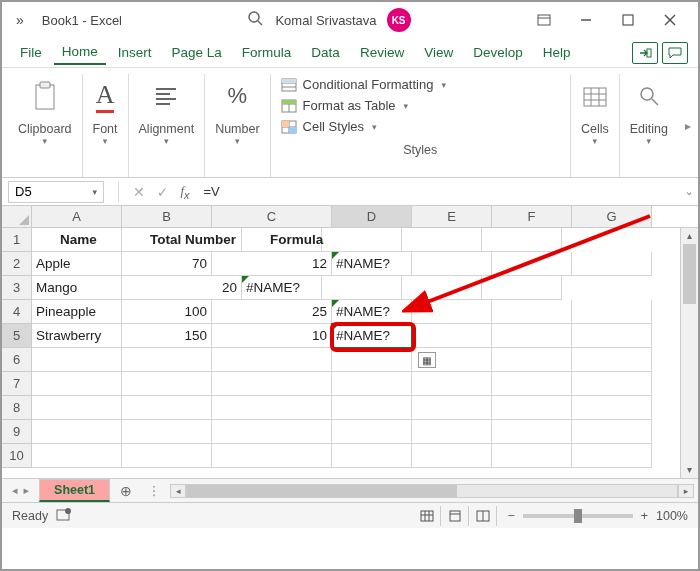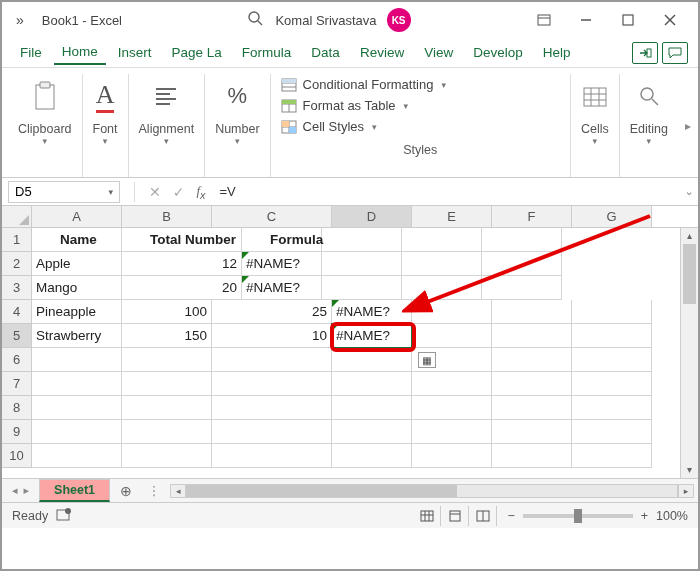--- a/index.html
+++ b/index.html
@@ -32,21 +32,21 @@
   .rgroup .lbl { margin-top: 4px; font-size: 12.5px; text-align: center; }
   .rgroup .dd { font-size: 9px; color: #777; }
   .styles-group { flex: 1; padding: 0 10px; display: flex; flex-direction: column; border-right: 1px solid #ddd; }
   .styles-row { display: flex; align-items: center; gap: 6px; font-size: 13px; color: #444; padding: 3px 0; }
   .styles-row svg { flex-shrink: 0; }
   .styles-lbl { text-align: center; font-size: 12.5px; margin-top: 6px; }
   .ribbon-tail { width: 20px; display: flex; align-items: center; justify-content: center; color: #888; font-size: 12px; }
 
   
   .fbar { height: 28px; border-bottom: 1px solid #ccc; display: flex; align-items: center; font-size: 13px; }
-  .namebox { width: 112px; height: 22px; border: 1px solid #ccc; margin: 0 6px; padding: 0 6px; display: flex; align-items: center; justify-content: space-between; background: #fff; }
+  .namebox { width: 96px; height: 22px; border: 1px solid #ccc; margin: 0 6px; padding: 0 6px; display: flex; align-items: center; justify-content: space-between; background: #fff; }
   .namebox .dd { font-size: 9px; color: #666; }
   .fbar-sep { width: 1px; height: 20px; background: #ddd; margin: 0 8px; }
   .fbar-btn { color: #aaa; padding: 0 6px; font-size: 14px; }
   .fbar .fx { font-style: italic; font-family: serif; color: #666; padding: 0 6px; }
   .fbar-input { flex: 1; padding: 0 8px; color: #333; }
   .fbar-expand { width: 18px; color: #888; font-size: 11px; text-align: center; }
 
   
   .grid-wrap { position: relative; height: 272px; background: #fff; }
   .grid-header { display: flex; height: 22px; border-bottom: 1px solid #ccc; font-size: 13px; color: #555; }
@@ -299,20 +299,21 @@
       <div class="cell hdr">Name</div>
       <div class="cell cC hdr">Total Number</div>
       <div class="cell cD hdr">Formula</div>
       <div class="cell rest"></div>
       <div class="cell rest"></div>
       <div class="cell rest"></div>
     </div>
     <div class="row">
       <div class="rowh">2</div>
       <div class="cell">Apple</div>
+      <div class="cell num">70</div>
       <div class="cell cC num">12</div>
       <div class="cell cD err-tri">#NAME?</div>
       <div class="cell rest"></div>
       <div class="cell rest"></div>
       <div class="cell rest"></div>
     </div>
     <div class="row">
       <div class="rowh">3</div>
       <div class="cell">Mango</div>
       <div class="cell cC num">20</div>

